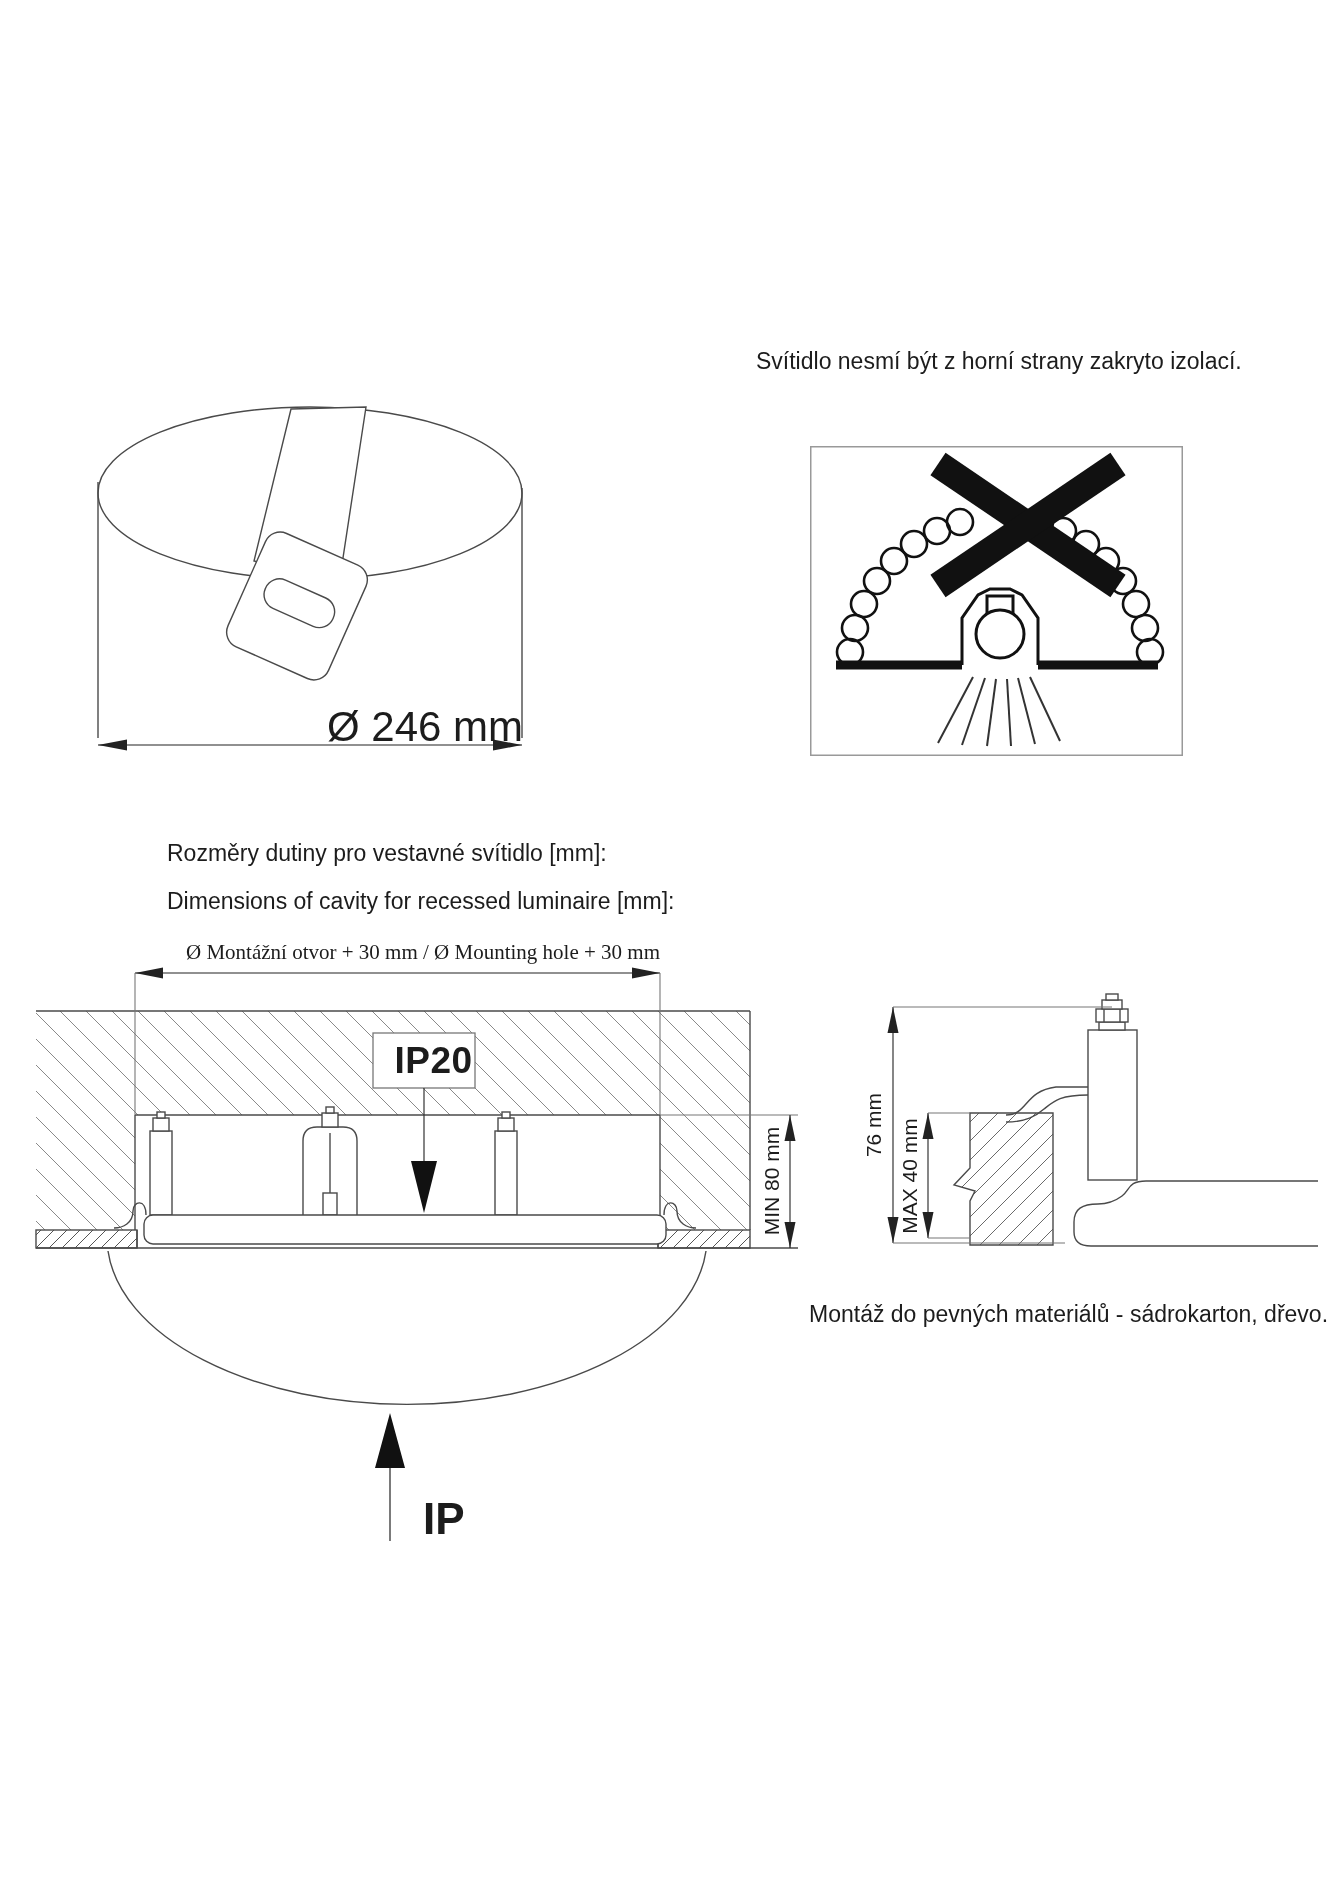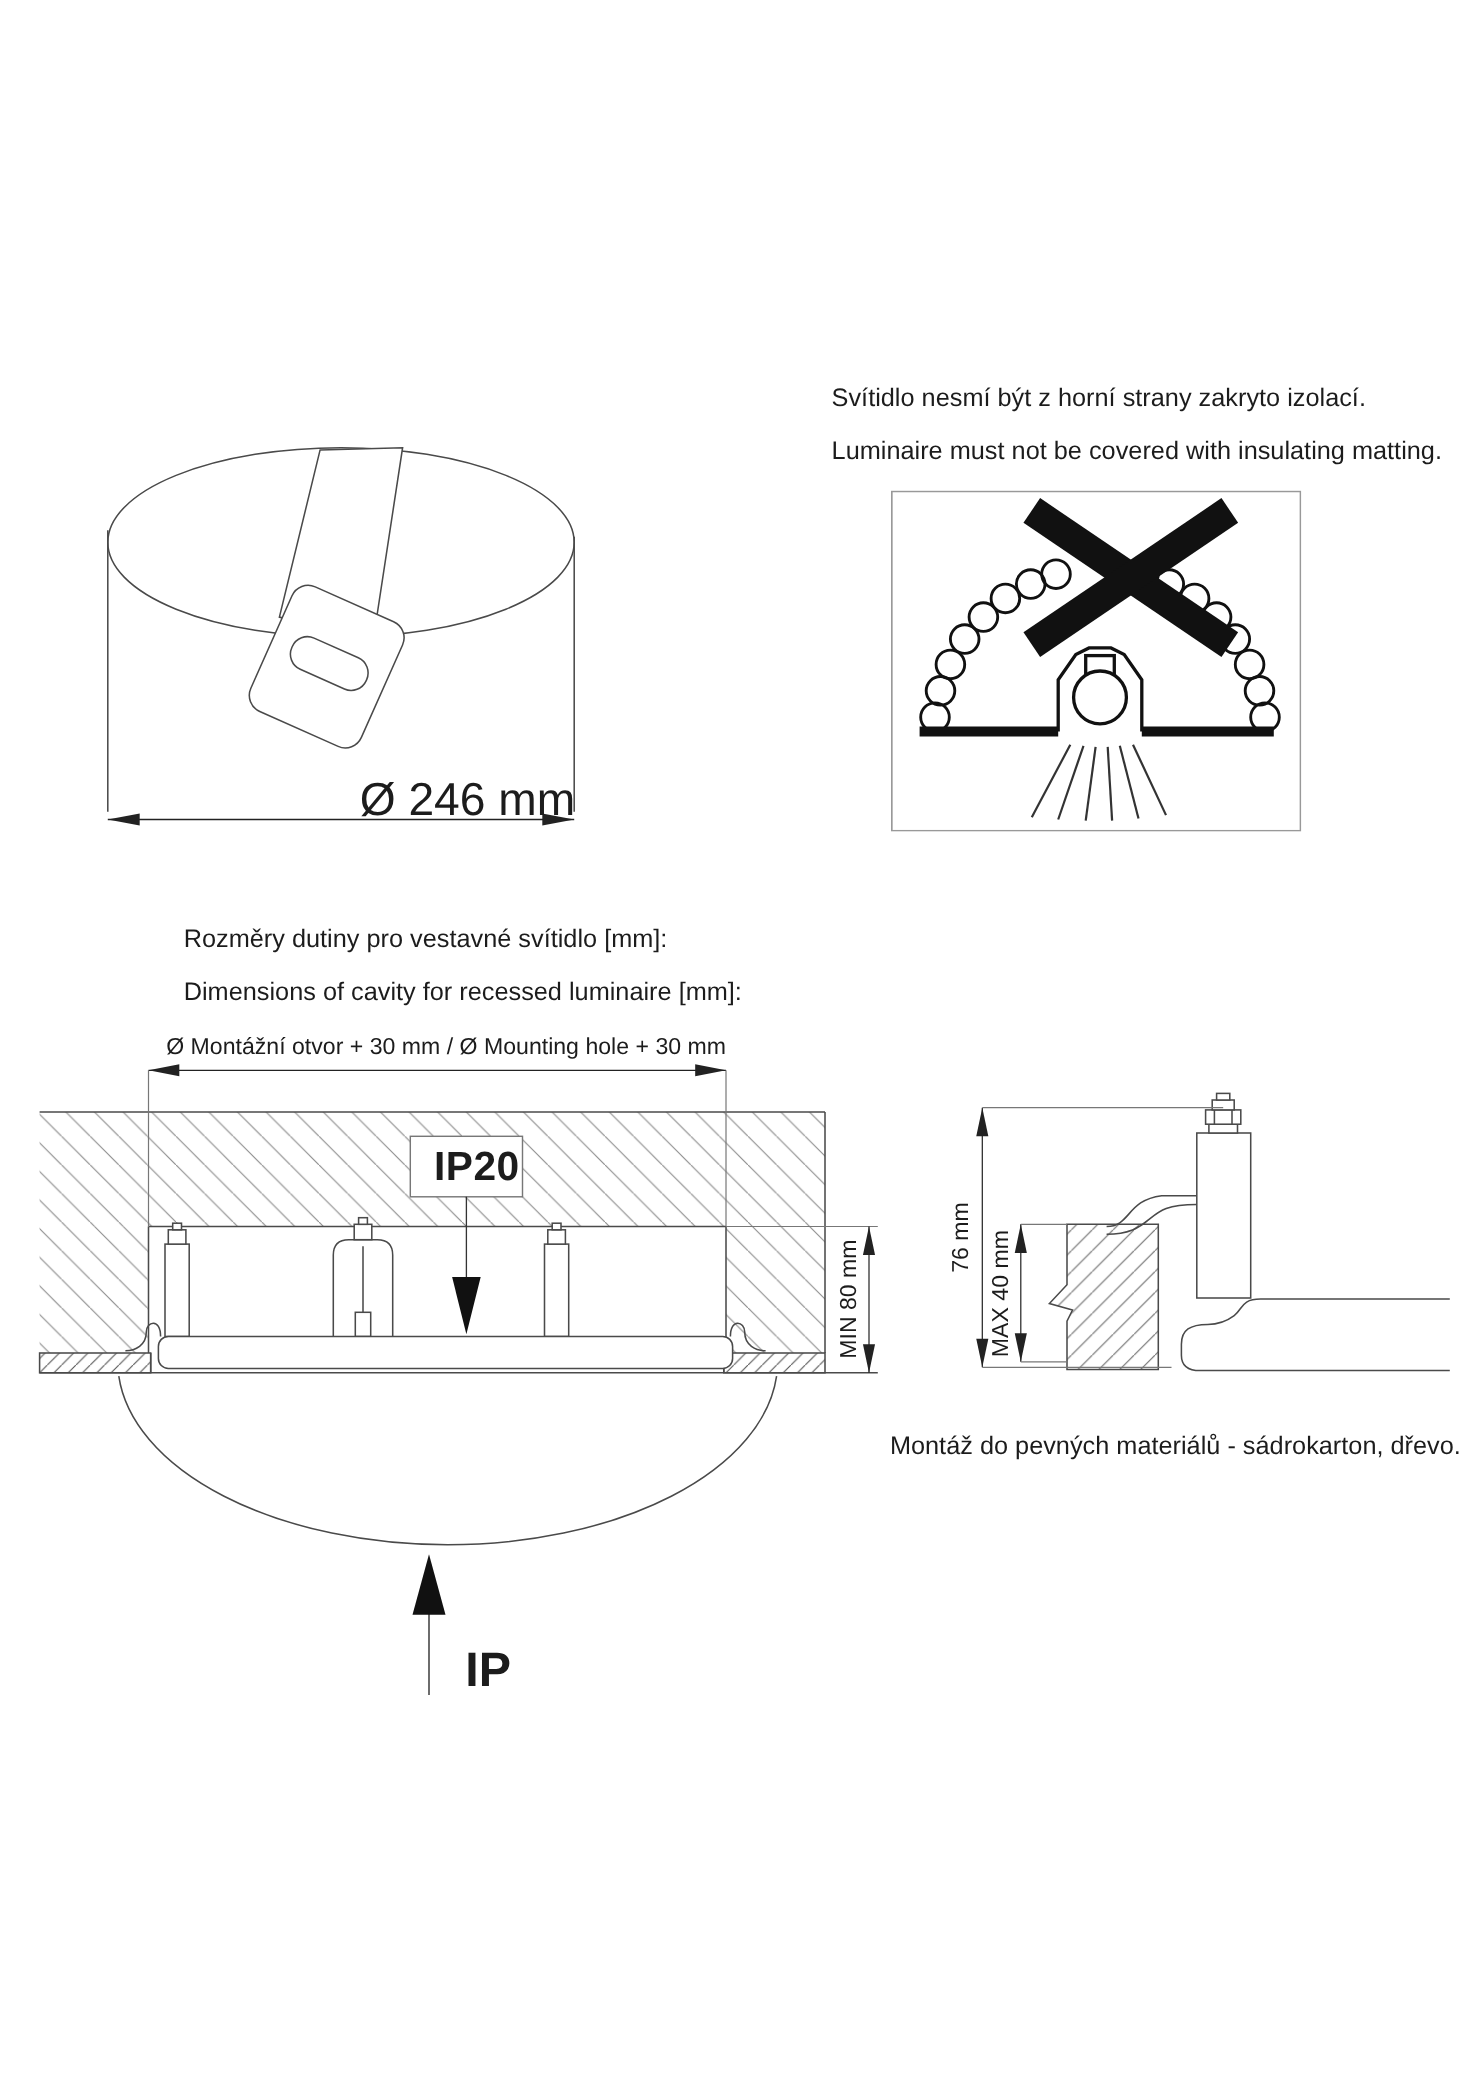--- a/index.html
+++ b/index.html
@@ -48,21 +48,20 @@
 
     <g stroke="#222" stroke-width="1.2" fill="#222">
       <line x1="23" y1="415" x2="447" y2="415"></line>
       <polygon points="23,415 52,409.5 52,420.5" stroke="none"></polygon>
       <polygon points="447,415 418,409.5 418,420.5" stroke="none"></polygon>
     </g>
   </svg>
   <div class="abs txt center dim-big" style="left:97px;top:703px;width:426px;">Ø 246 mm</div>
 
   <div class="abs txt note" style="left:756px;top:348px;">Svítidlo nesmí být z horní strany zakryto izolací.</div>
-  <div class="abs txt note" style="left:756px;top:396px;">Luminaire must not be covered with insulating matting.</div>
 
   <svg class="abs" style="left:810px;top:446px;" width="373" height="310" viewBox="0 0 373 310">
     <rect x="0.75" y="0.75" width="371.5" height="308.5" fill="#ffffff" stroke="#999" stroke-width="1.5"></rect>
 
     <g stroke="#111" stroke-width="2.6" fill="none">
       <circle cx="40" cy="206" r="13"></circle>
         <circle cx="45" cy="182" r="13"></circle>
       <circle cx="54" cy="158" r="13"></circle>
         <circle cx="67" cy="135" r="13"></circle>
       <circle cx="84" cy="115" r="13"></circle>
@@ -103,21 +102,21 @@
 
     <g stroke="#111" stroke-width="27">
       <line x1="128" y1="18" x2="308" y2="140"></line>
       <line x1="308" y1="18" x2="128" y2="140"></line>
     </g>
   </svg>
 
   <div class="abs txt heading" style="left:167px;top:840px;">Rozměry dutiny pro vestavné svítidlo [mm]:</div>
   <div class="abs txt heading" style="left:167px;top:888px;">Dimensions of cavity for recessed luminaire [mm]:</div>
 
-  <div class="abs txt center dim-small" style="left:135px;top:940px;width:525px;">Ø Montážní otvor + 30 mm / Ø Mounting hole + 30 mm</div>
+  <div class="abs txt center dim-small" style="left:135px;top:940px;width:525px;font-family:Liberation Serif, serif;">Ø Montážní otvor + 30 mm / Ø Mounting hole + 30 mm</div>
 
   <svg class="abs" style="left:30px;top:955px;" width="770" height="610" viewBox="0 0 770 610">
     <defs>
       <pattern id="hatch-slab" width="26" height="26" patternUnits="userSpaceOnUse">
         <path d="M-4,-4 L30,30" stroke="#8a8a8a" stroke-width="1"></path>
       </pattern>
       <pattern id="hatch-strip" width="13" height="13" patternUnits="userSpaceOnUse">
         <path d="M-3,16 L16,-3" stroke="#555" stroke-width="1"></path>
       </pattern>
     </defs>

